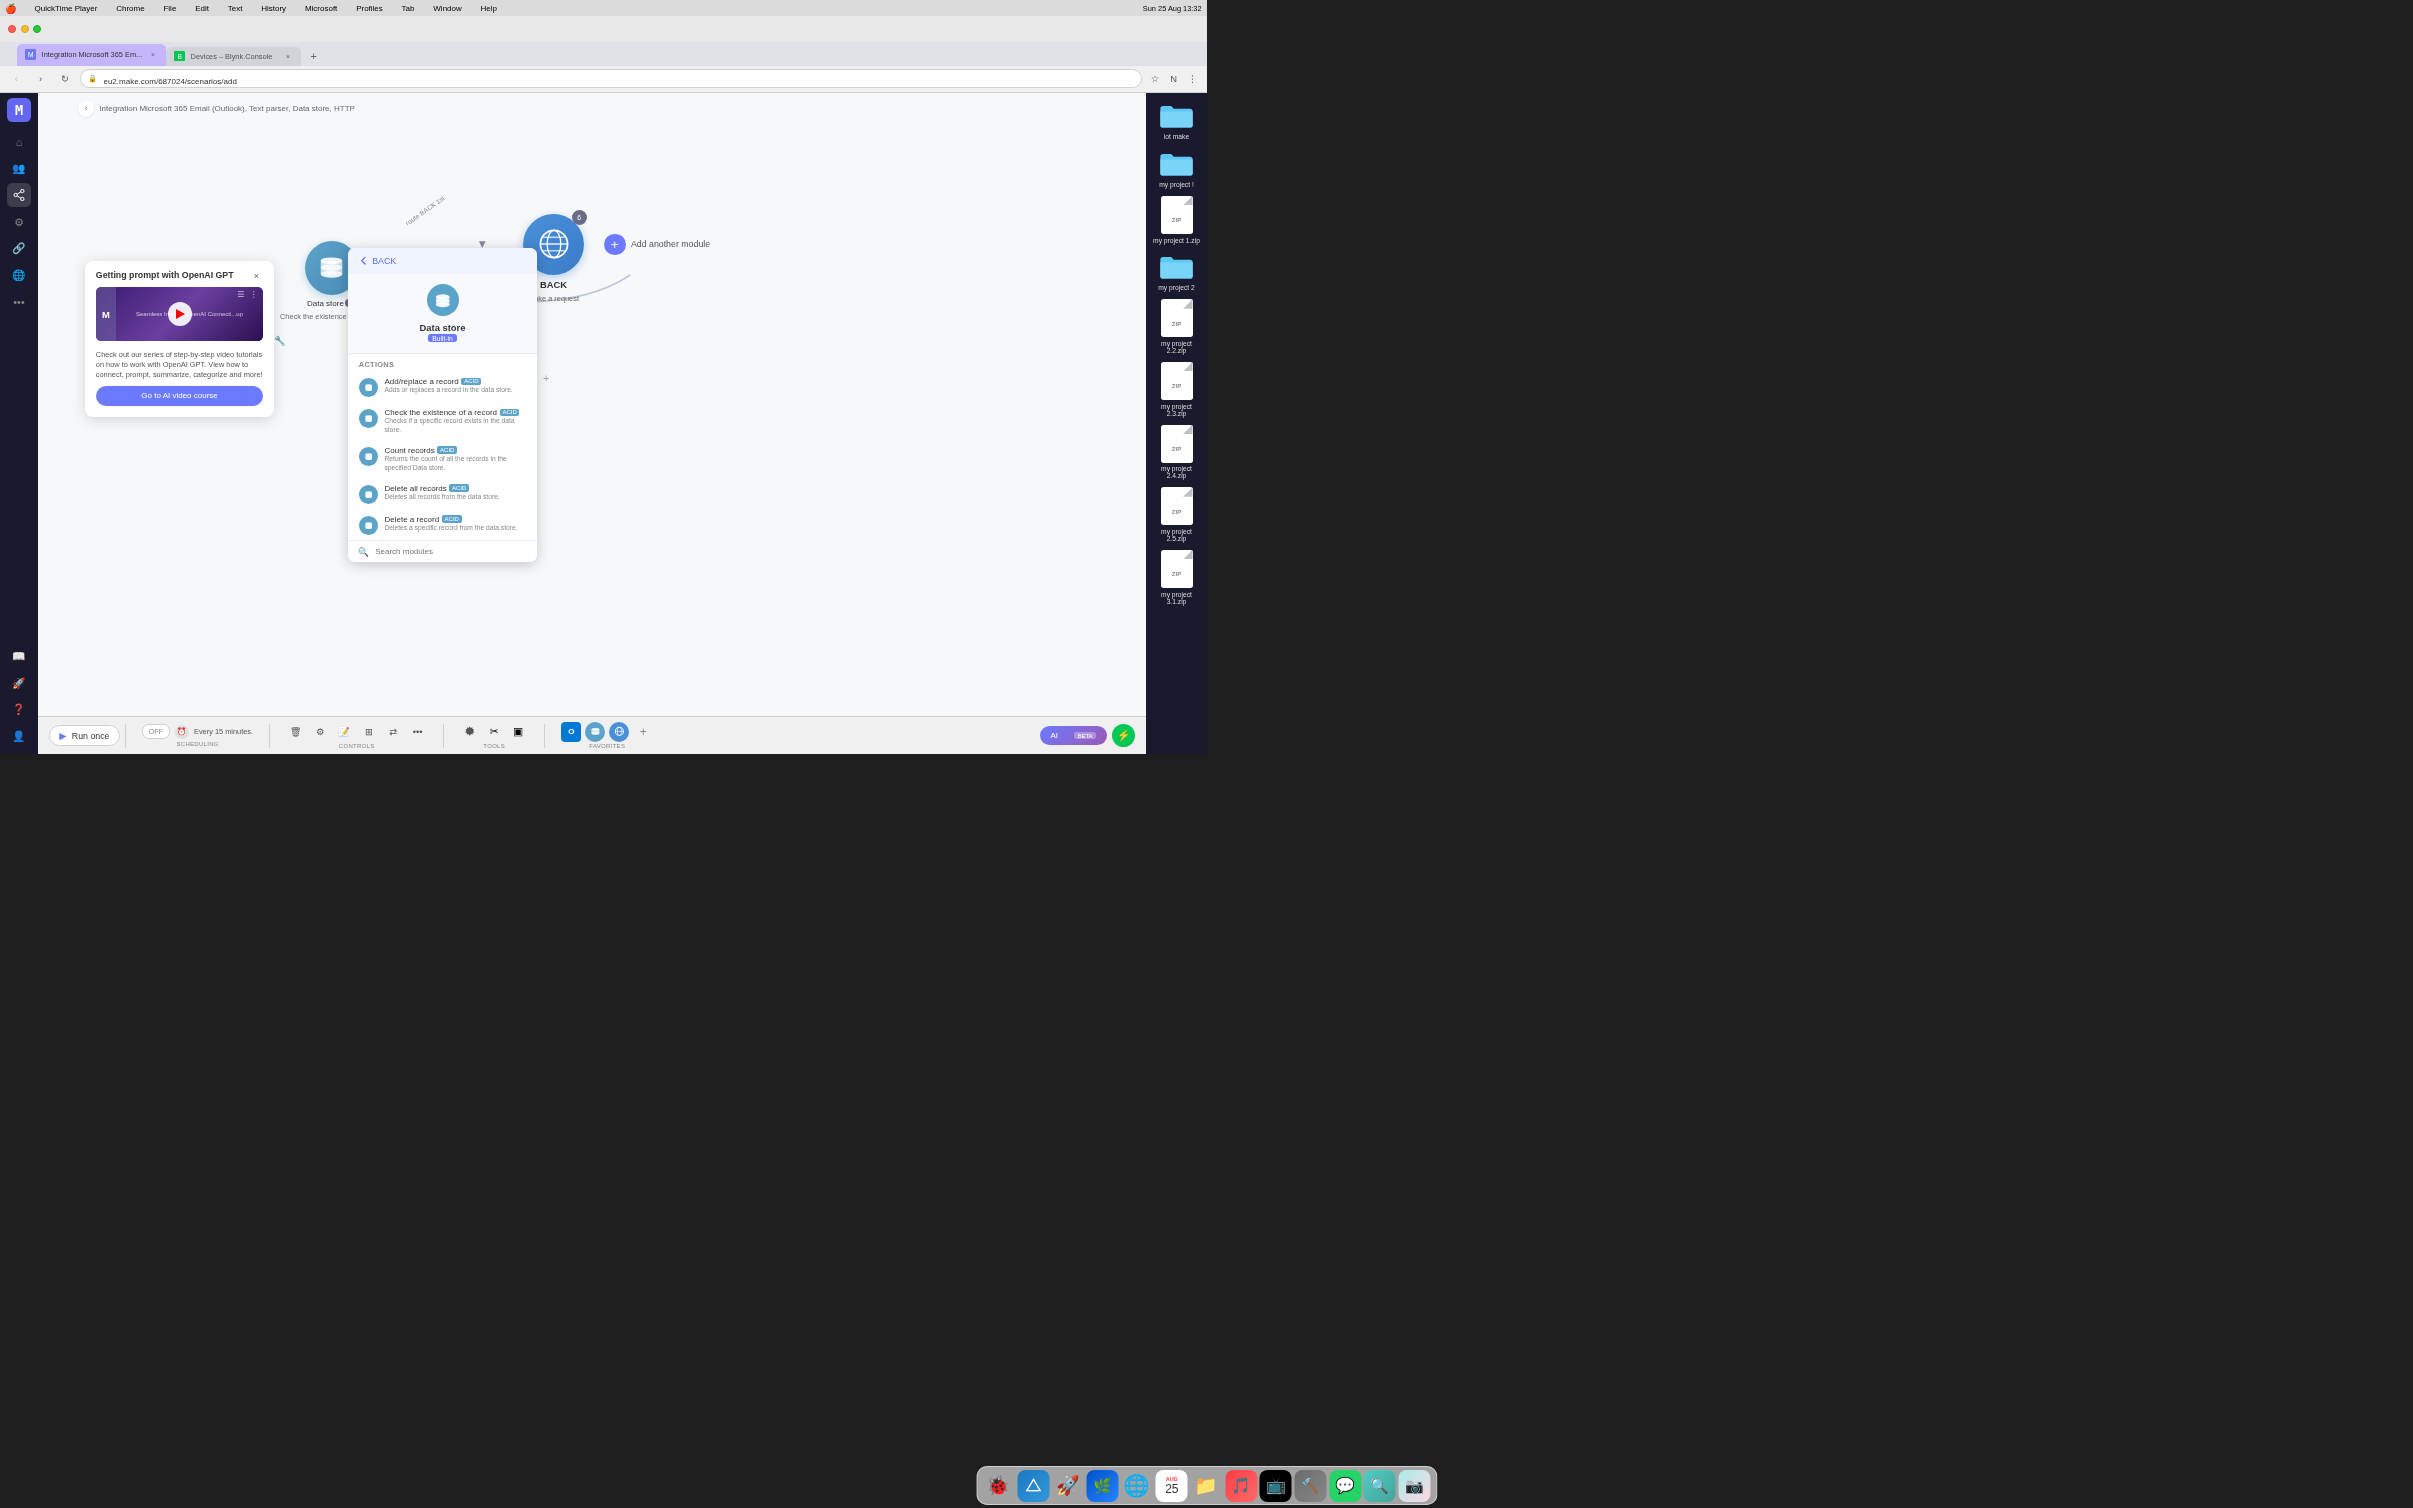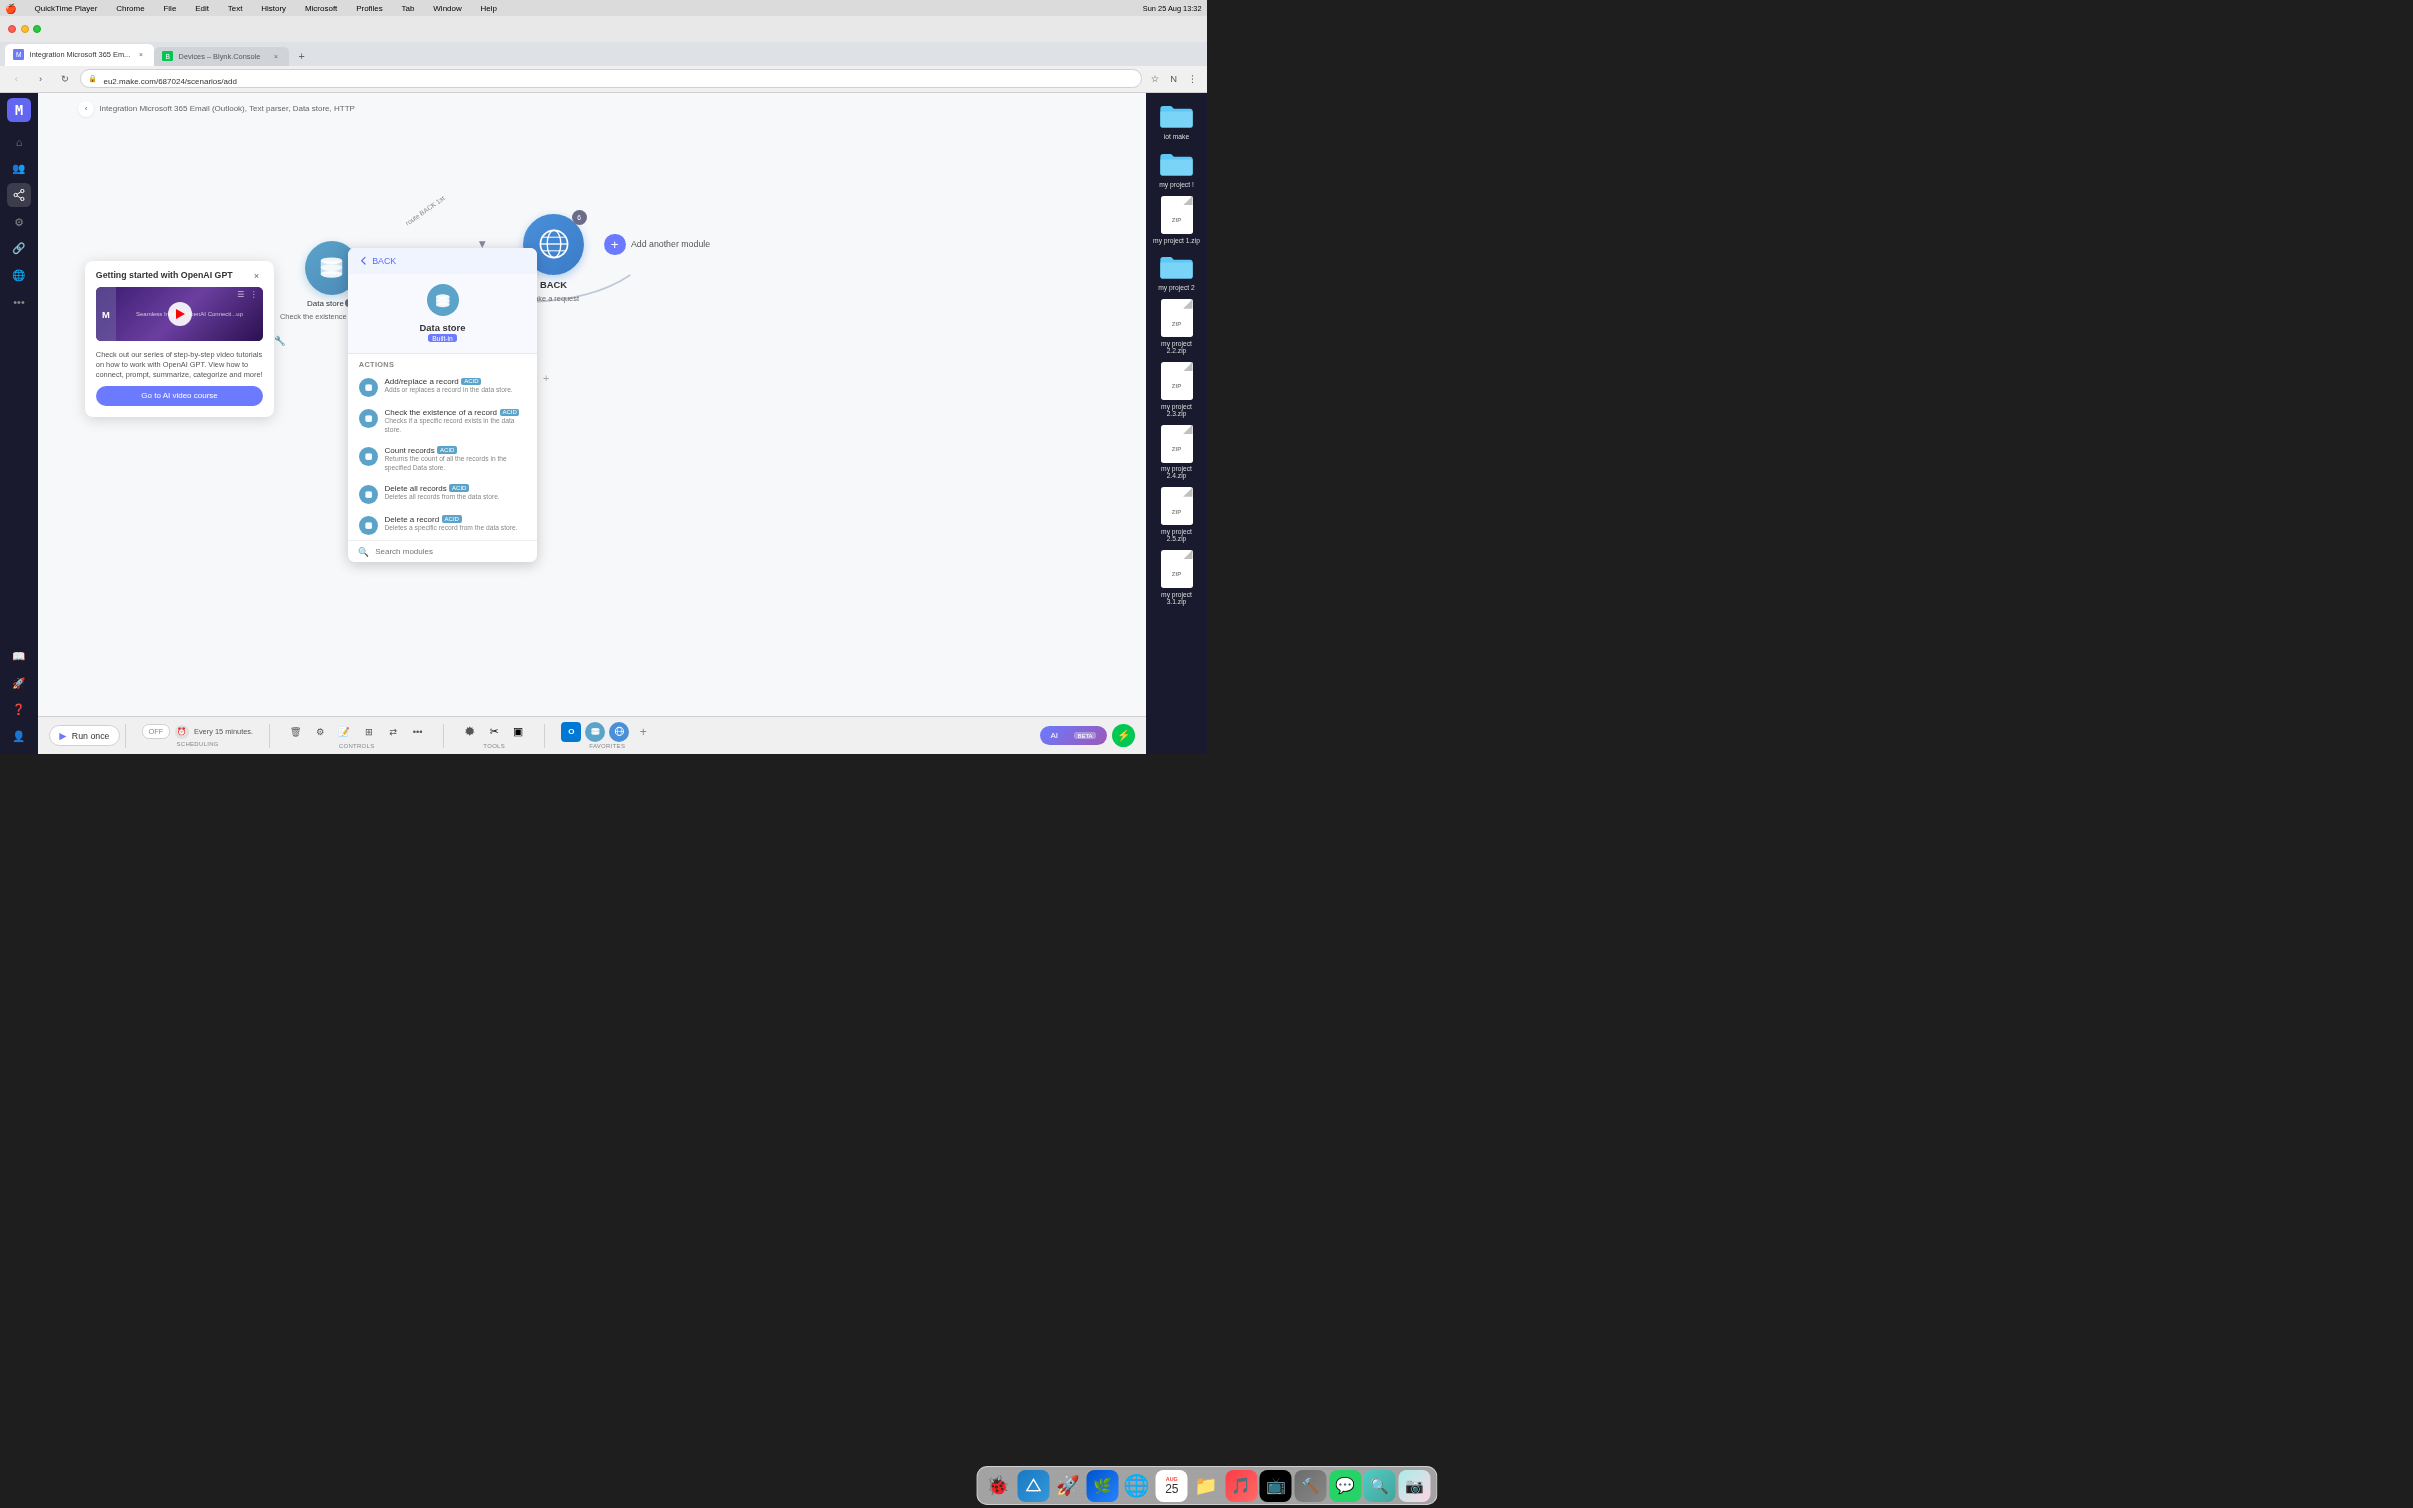--- a/index.html
+++ b/index.html
@@ -79,21 +79,21 @@
       align-items: center;
       padding: 0 8px;
       gap: 5.4px;
       font-size: 7.7px;
       color: #333;
       min-width: 135px;
       max-width: 162px;
       cursor: pointer;
       position: relative;
     }
-    .tab.active { background: #ffffff; }
+    .tab.active { background: #c4b5fd; margin-left: 12px; }
     .tab-inactive {
       height: 19px;
       background: #d0d3d8;
       border-radius: 5.4px 5.4px 0 0;
       display: flex;
       align-items: center;
       padding: 0 8px;
       gap: 5.4px;
       font-size: 7.7px;
       color: #555;
@@ -738,21 +738,21 @@
       </div>
 
       <div style="position:absolute; top:263px; left:444px; z-index:5;">
         <div style="width:54px; height:54px; border-radius:50%; background:#e8e8ec; border:2px dashed #c0c0c8; display:flex; align-items:center; justify-content:center; font-size:24px; color:#aaa; cursor:pointer;">+</div>
       </div>
 
       <div style="position:absolute; top:279px; left:505px; font-size:10.8px; color:#aaa; cursor:pointer; z-index:5;">+</div>
 
       <div class="getting-started-panel">
         <div class="panel-header">
-          <span class="panel-title">Getting started with OpenAI GPT</span>
+          <span class="panel-title">Getting prompt with OpenAI GPT</span>
           <div class="panel-close">×</div>
         </div>
         <div class="video-thumbnail">
           <div style="position:absolute; inset:0; background:linear-gradient(135deg,#3a1a6e,#6b3fa0,#2a1050); display:flex; align-items:center; justify-content:stretch; overflow:hidden;">
             <div style="width:20px; height:100%; background:rgba(107,95,160,0.6); display:flex; align-items:center; justify-content:center; flex-shrink:0;">
               <span style="color:white; font-size:9.4px; font-weight:700;">M</span>
             </div>
             <div style="flex:1; display:flex; flex-direction:column; align-items:center; justify-content:center; gap:2.7px;">
               <div style="font-size:6px; color:rgba(255,255,255,0.7); text-align:center; padding:0 2.7px;">Seamless Integr... OpenAI Connecti...up</div>
             </div>

